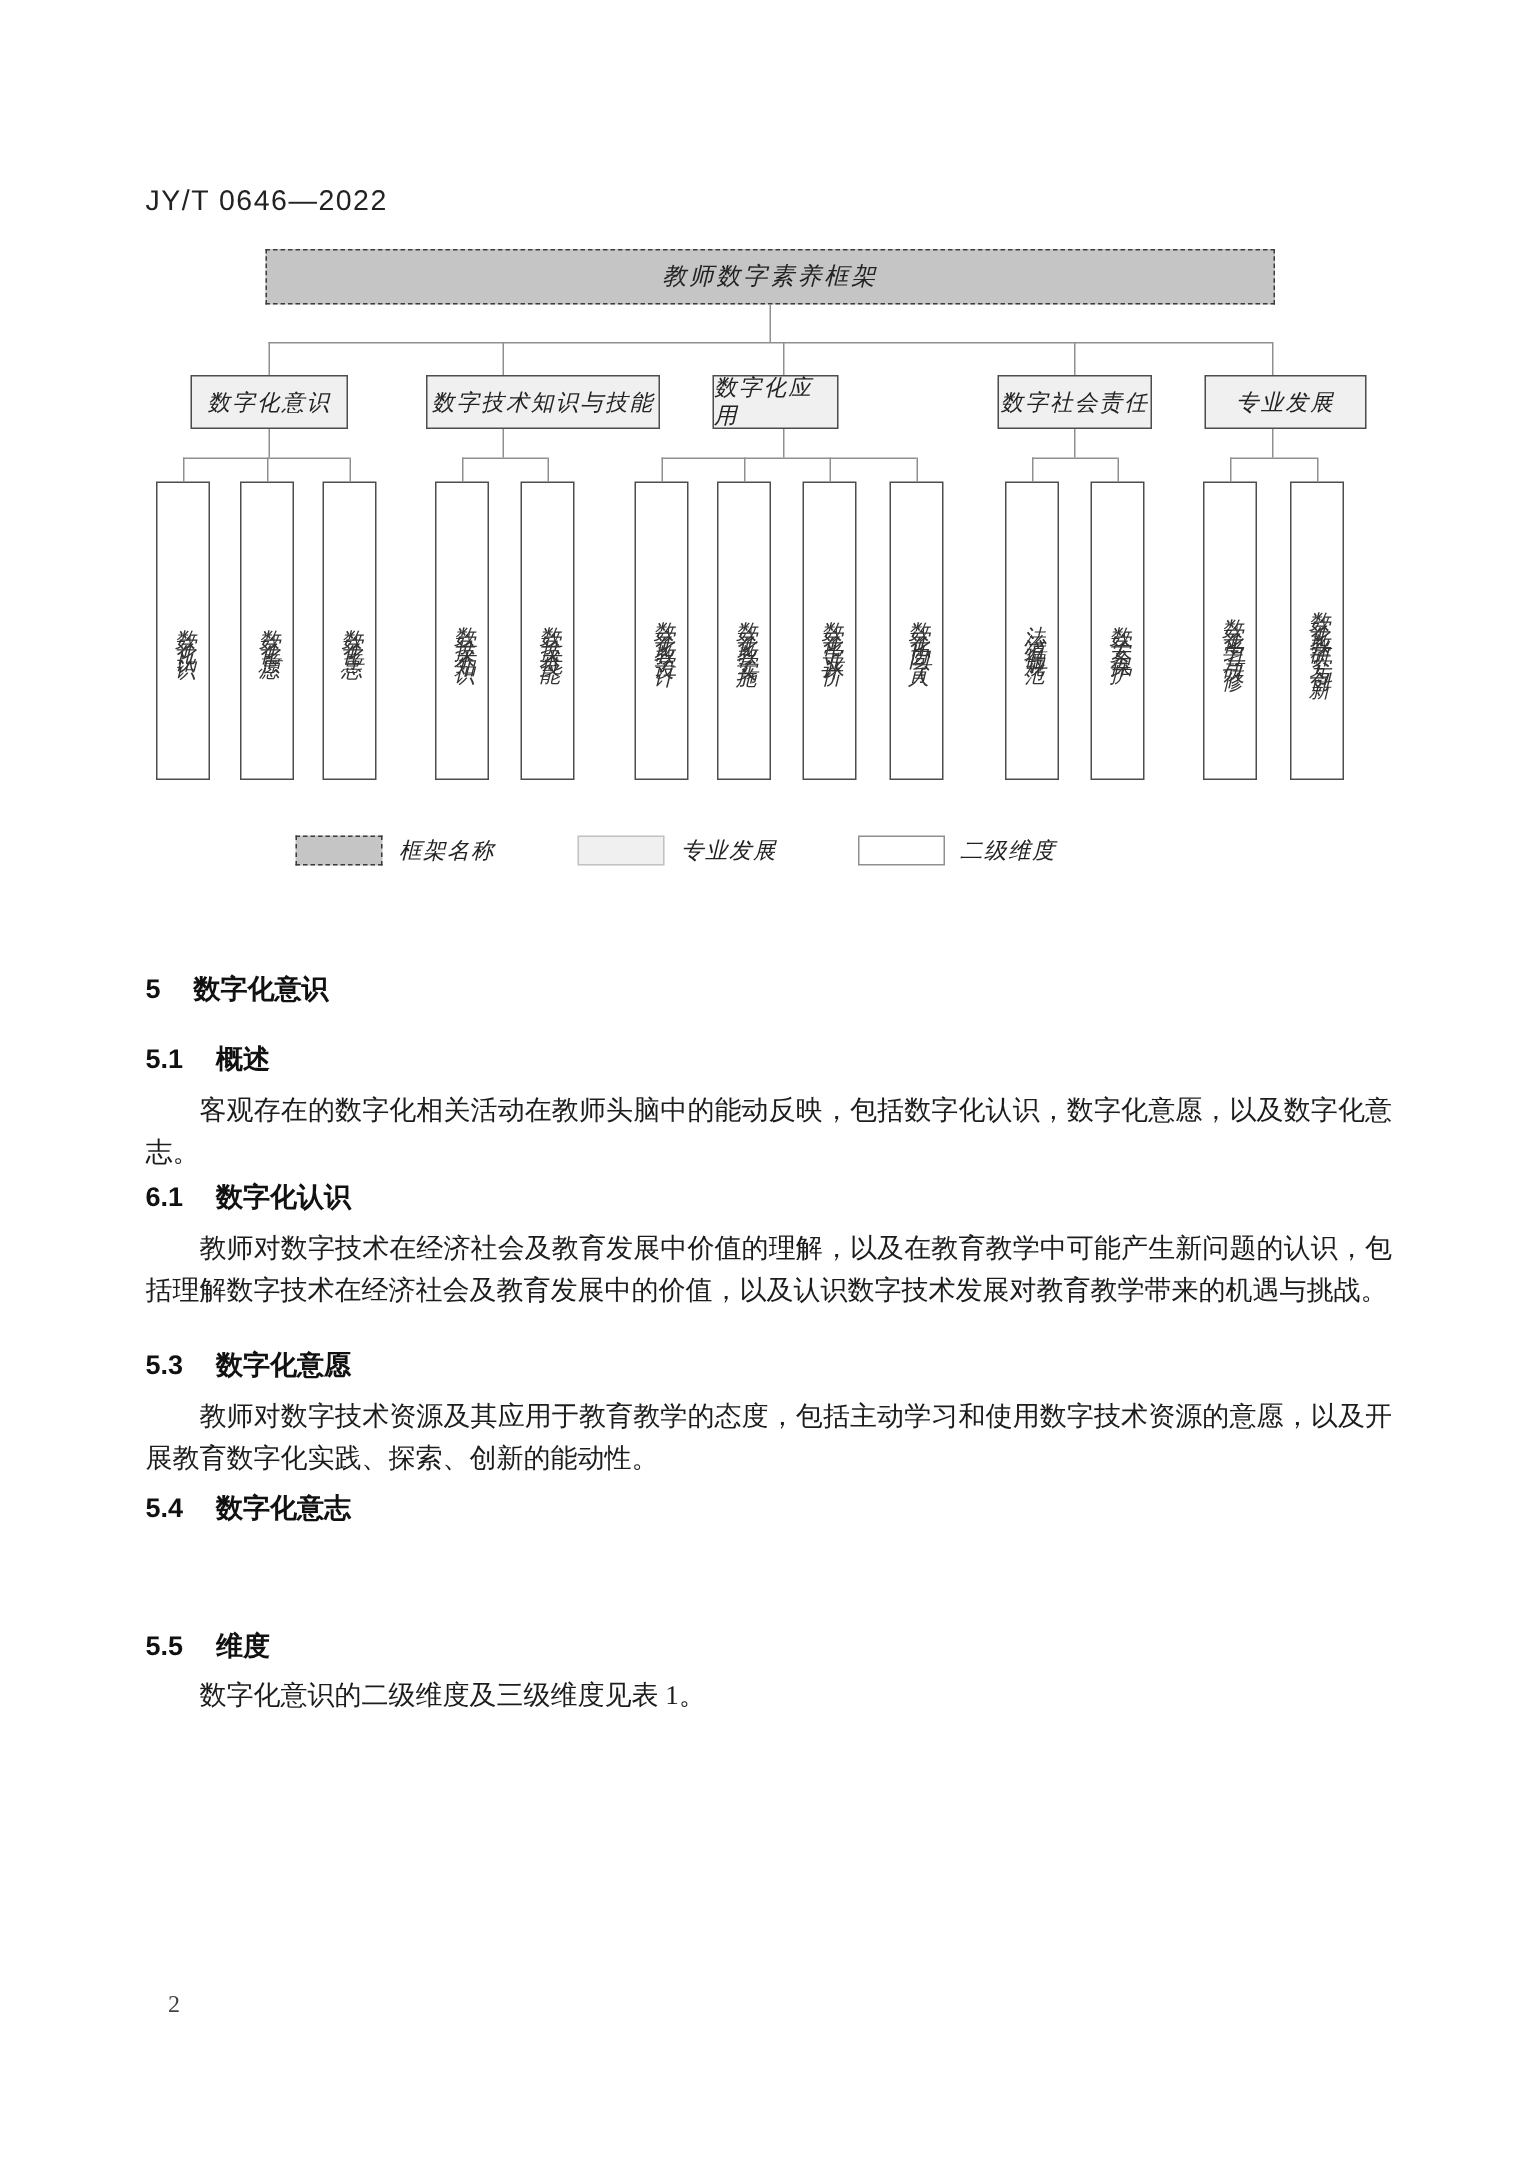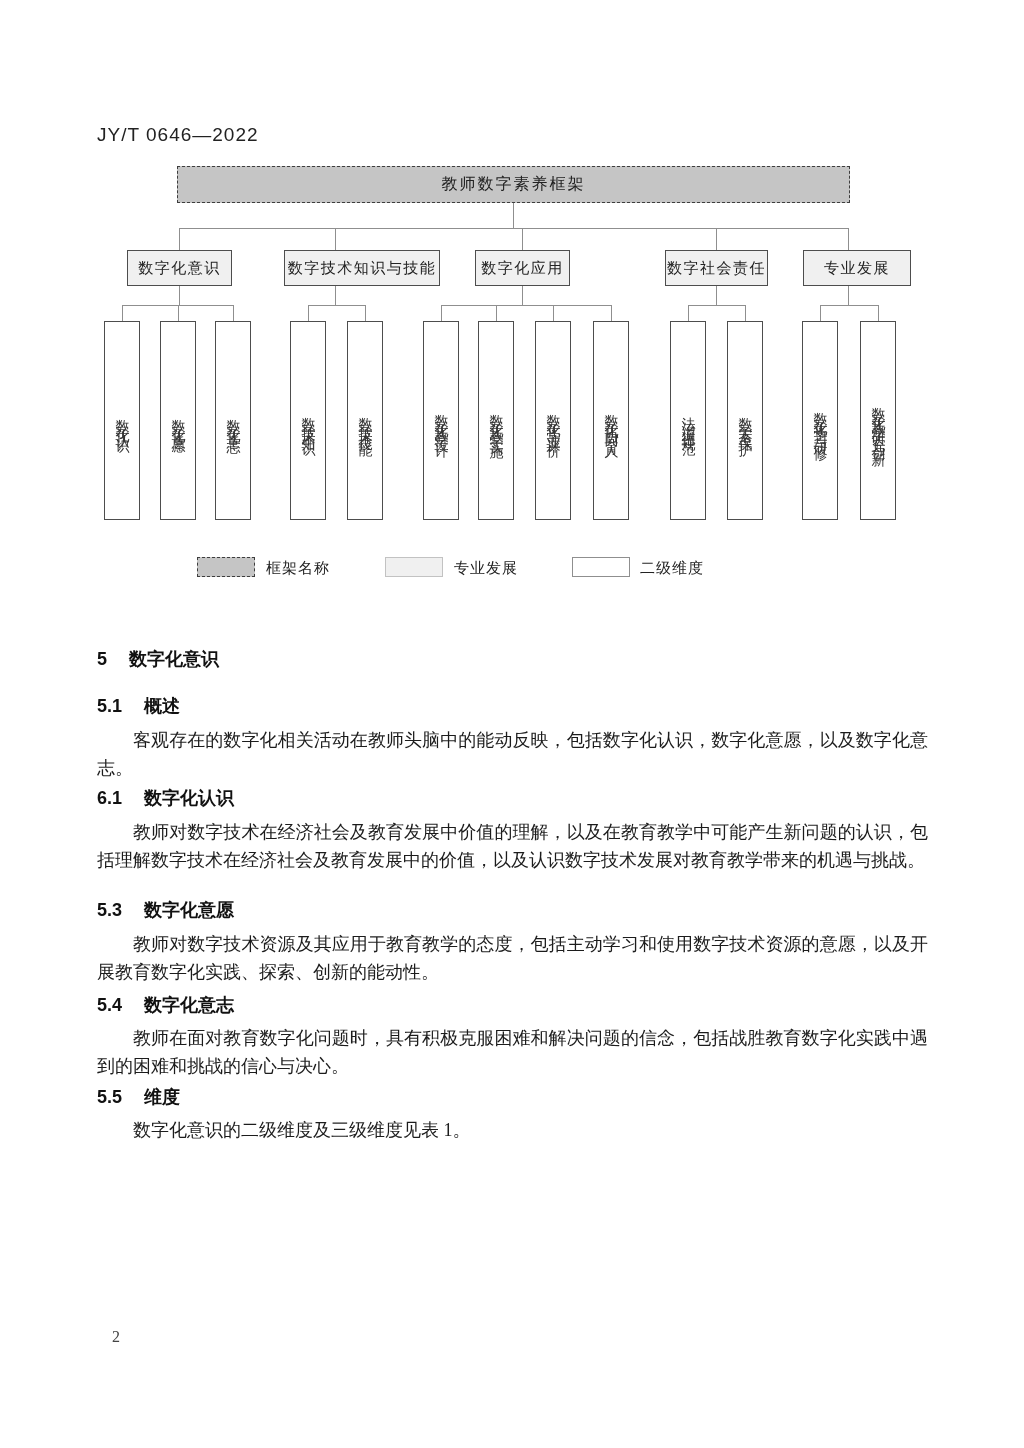--- a/index.html
+++ b/index.html
@@ -11,21 +11,21 @@
     font-family:"Liberation Serif", serif;
     color:#1c1c1c;
     overflow:hidden;
   }
   .doc-number{
     position:absolute;left:97px;top:124px;
     font-family:"Liberation Sans", sans-serif;
     font-size:19px;letter-spacing:1px;color:#222;
   }
   
-  .diagram{position:absolute;left:0;top:0;width:1024px;height:600px;}
+  .diagram{position:absolute;left:0;top:0;width:1024px;height:600px;font-style:italic;}
   .root-box{
     position:absolute;left:177px;top:166px;width:673px;height:37px;
     background:#c5c5c5;border:1.5px dashed #3d3d3d;box-sizing:border-box;
     display:flex;align-items:center;justify-content:center;
     font-size:16px;letter-spacing:2px;color:#222;
   }
   .l1-box{
     position:absolute;top:250px;height:36px;
     background:#f0f0f0;border:1.5px solid #4d4d4d;box-sizing:border-box;
     display:flex;align-items:center;justify-content:center;
@@ -93,21 +93,21 @@
     <div class="cl" style="left:522px;top:228px;width:1px;height:22px"></div>
     <div class="cl" style="left:716px;top:228px;width:1px;height:22px"></div>
     <div class="cl" style="left:848px;top:228px;width:1px;height:22px"></div>
 
     <div class="l1-box" style="left:127px;width:105px">
       <span>数字化意识</span>
     </div>
     <div class="l1-box" style="left:284px;width:156px">
       <span>数字技术知识与技能</span>
     </div>
-    <div class="l1-box" style="left:475px;width:95px">
+    <div class="l1-box" style="left:475px;width:84px">
       <span>数字化应用</span>
     </div>
     <div class="l1-box" style="left:665px;width:103px">
       <span>数字社会责任</span>
     </div>
     <div class="l1-box" style="left:803px;width:108px">
       <span>专业发展</span>
     </div>
 
     <div class="cl" style="left:179px;top:286px;width:1px;height:19px"></div>
@@ -202,21 +202,20 @@
   <div class="para" style="top:818px">教师对数字技术在经济社会及教育发展中价值的理解，以及在教育教学中可能产生新问题的认识，包括理解数字技术在经济社会及教育发展中的价值，以及认识数字技术发展对教育教学带来的机遇与挑战。</div>
 
   <div class="h2" style="top:898px">
     <span class="num">5.3</span><span>数字化意愿</span>
   </div>
   <div class="para" style="top:930px">教师对数字技术资源及其应用于教育教学的态度，包括主动学习和使用数字技术资源的意愿，以及开展教育数字化实践、探索、创新的能动性。</div>
 
   <div class="h2" style="top:993px">
     <span class="num">5.4</span><span>数字化意志</span>
   </div>
-  <div class="para" style="top:1024px">教师在面对教育数字化问题时，具有积极克服困难和解决问题的信念，包括战胜教育数字化实践中遇到的困难和挑战的信心与决心。</div>
 
   <div class="h2" style="top:1085px">
     <span class="num">5.5</span><span>维度</span>
   </div>
   <div class="para" style="top:1116px">数字化意识的二级维度及三级维度见表 1。</div>
 
   <div class="page-num">2</div>
 
 </div>
 

